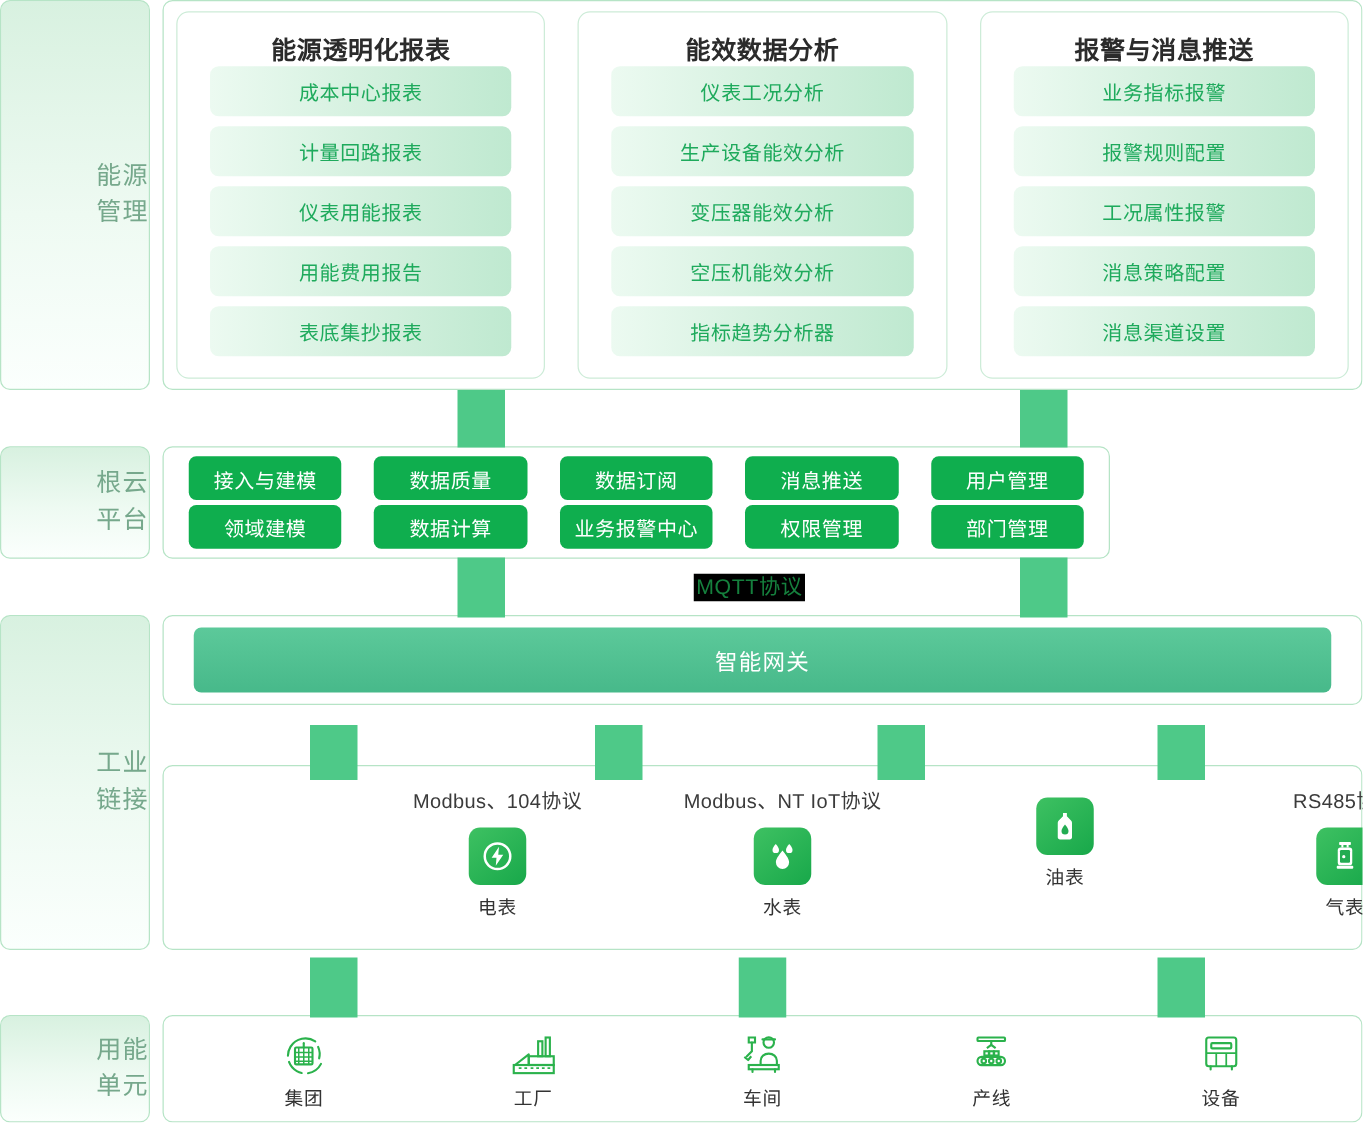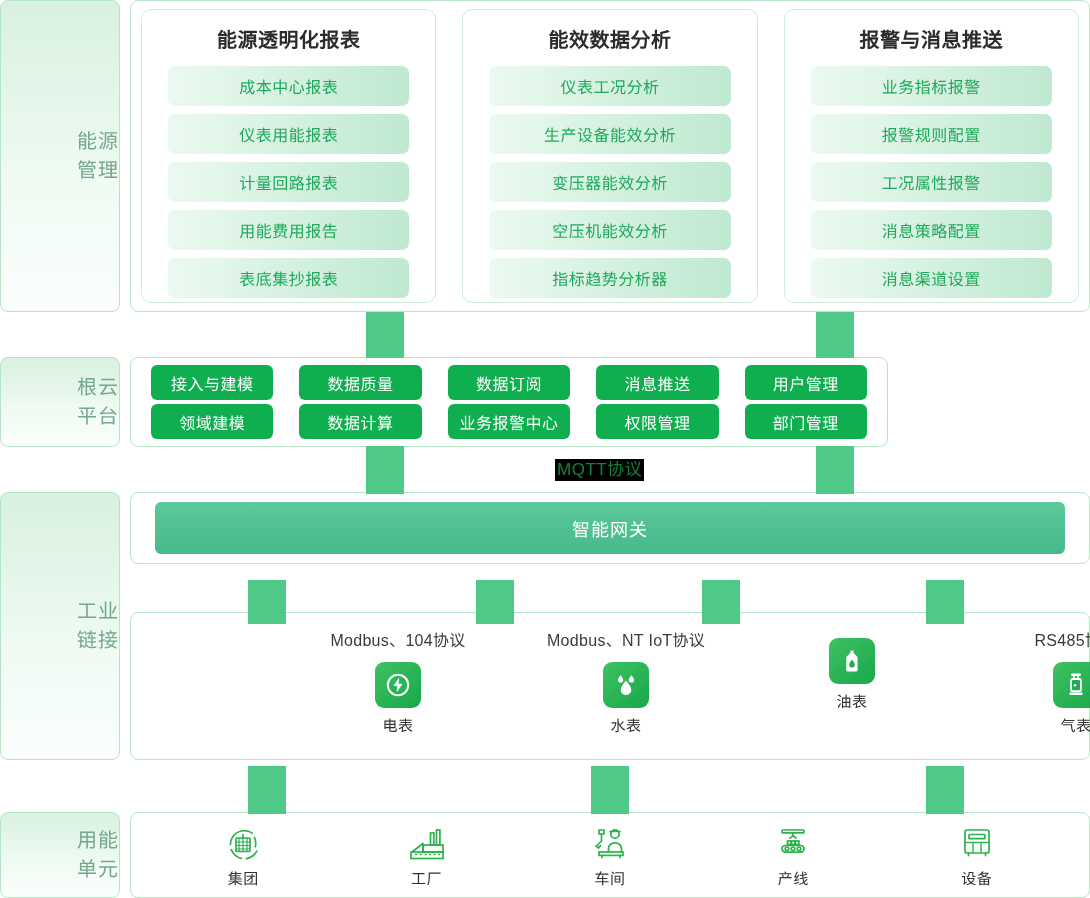--- a/index.html
+++ b/index.html
@@ -74,21 +74,20 @@
     padding: 14px 26px 16px;
     box-sizing: border-box;
     display: flex;
     flex-direction: column;
   }
   .panel-title {
     text-align: center;
     font-size: 20px;
     font-weight: bold;
     color: #2b2b2b;
-    margin-bottom: 13px;
     letter-spacing: .5px;
   }
   .pill-list { display: flex; flex-direction: column; gap: 8px; }
   .pill {
     height: 40px;
     border-radius: 7px;
     background: linear-gradient(90deg, #ecfaf1 0%, #d3f0de 55%, #bfe9d0 100%);
     color: #1eaa5c;
     font-size: 16px;
     display: flex;
@@ -259,22 +258,22 @@
         <span>能源</span>
         <span>管理</span>
       </div>
     </div>
     <div class="layer-body">
 
       <div class="panel">
         <div class="panel-title">能源透明化报表</div>
         <div class="pill-list">
           <div class="pill">成本中心报表</div>
+          <div class="pill">计量回路报表</div>
           <div class="pill">仪表用能报表</div>
-          <div class="pill">计量回路报表</div>
           <div class="pill">用能费用报告</div>
           <div class="pill">表底集抄报表</div>
         </div>
       </div>
 
       <div class="panel">
         <div class="panel-title">能效数据分析</div>
         <div class="pill-list">
           <div class="pill">仪表工况分析</div>
           <div class="pill">生产设备能效分析</div>

